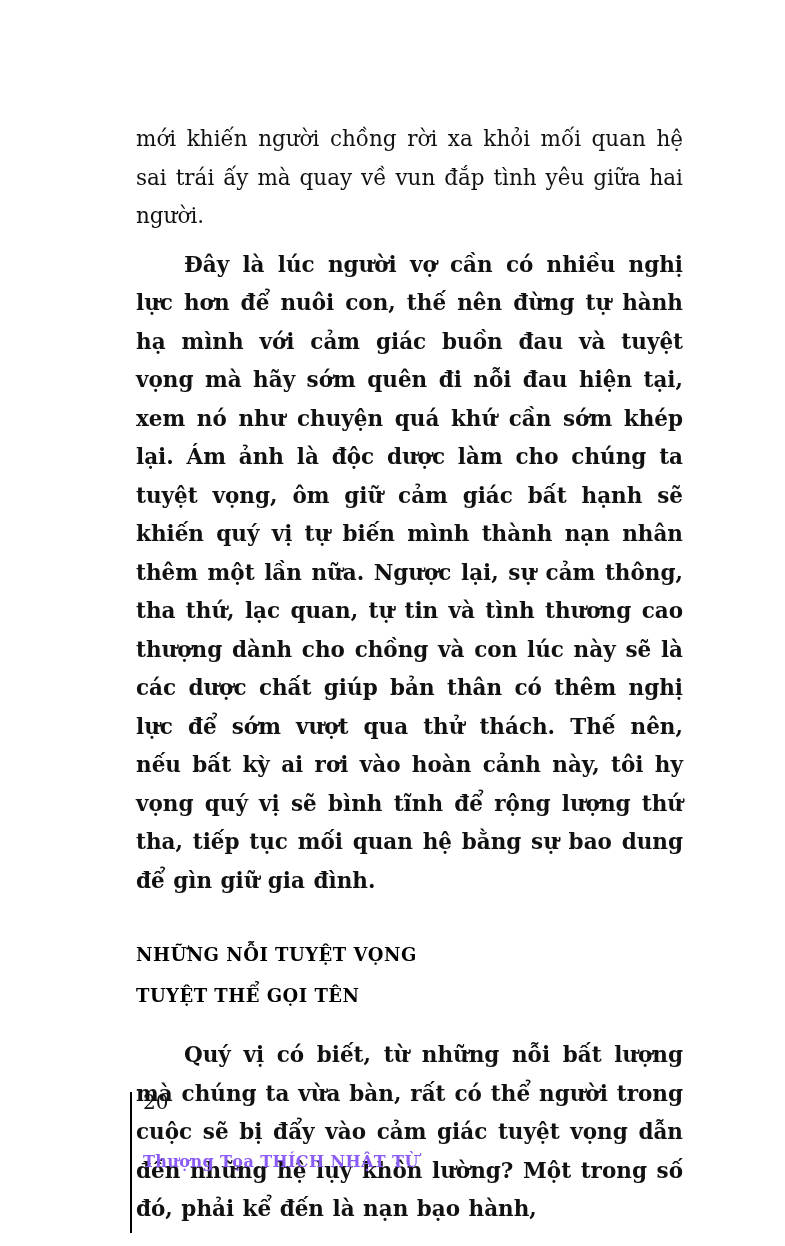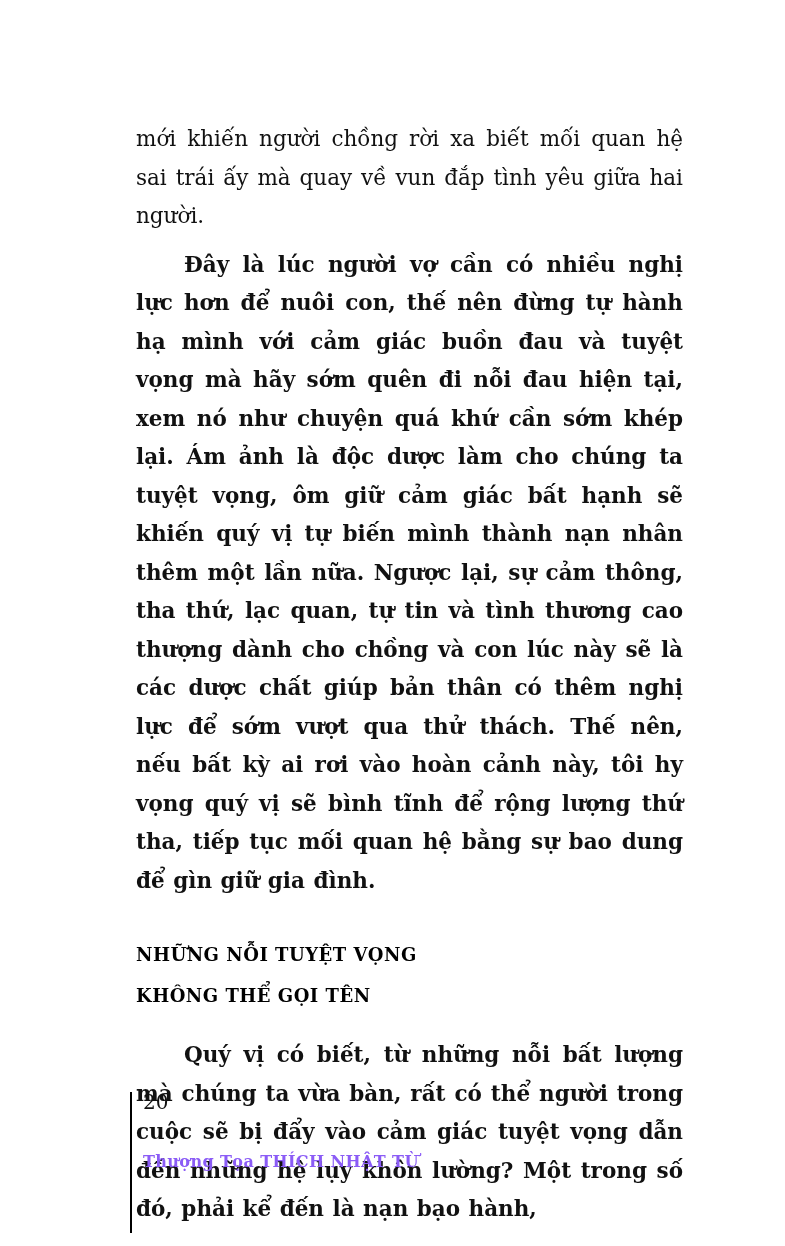--- a/index.html
+++ b/index.html
@@ -75,27 +75,27 @@
     background: #000000;
   }
 </style>
 </head>
 <body>
 
 <div class="page">
 
   <div class="text-block">
 
-    <p class="para">mới khiến người chồng rời xa biết mối quan hệ sai trái ấy mà quay về vun đắp tình yêu giữa hai người.</p>
+    <p class="para">mới khiến người chồng rời xa khỏi mối quan hệ sai trái ấy mà quay về vun đắp tình yêu giữa hai người.</p>
 
     <p class="para indent">Đây là lúc người vợ cần có nhiều nghị lực hơn để nuôi con, thế nên đừng tự hành hạ mình với cảm giác buồn đau và tuyệt vọng mà hãy sớm quên đi nỗi đau hiện tại, xem nó như chuyện quá khứ cần sớm khép lại. Ám ảnh là độc dược làm cho chúng ta tuyệt vọng, ôm giữ cảm giác bất hạnh sẽ khiến quý vị tự biến mình thành nạn nhân thêm một lần nữa. Ngược lại, sự cảm thông, tha thứ, lạc quan, tự tin và tình thương cao thượng dành cho chồng và con lúc này sẽ là các dược chất giúp bản thân có thêm nghị lực để sớm vượt qua thử thách. Thế nên, nếu bất kỳ ai rơi vào hoàn cảnh này, tôi hy vọng quý vị sẽ bình tĩnh để rộng lượng thứ tha, tiếp tục mối quan hệ bằng sự bao dung để gìn giữ gia đình.</p>
 
     <div class="section-heading">
       <div>NHỮNG NỖI TUYỆT VỌNG</div>
-      <div>KHÔNG THỂ GỌI TÊN</div>
+      <div>TUYỆT THỂ GỌI TÊN</div>
     </div>
 
     <p class="para indent">Quý vị có biết, từ những nỗi bất lượng mà chúng ta vừa bàn, rất có thể người trong cuộc sẽ bị đẩy vào cảm giác tuyệt vọng dẫn đến những hệ lụy khôn lường? Một trong số đó, phải kể đến là nạn bạo hành,</p>
 
   </div>
 
   <div class="footer">
     <span class="page-number">20</span>
     <span class="running-title">Thượng Tọa THÍCH NHẬT TỪ</span>
   </div>

